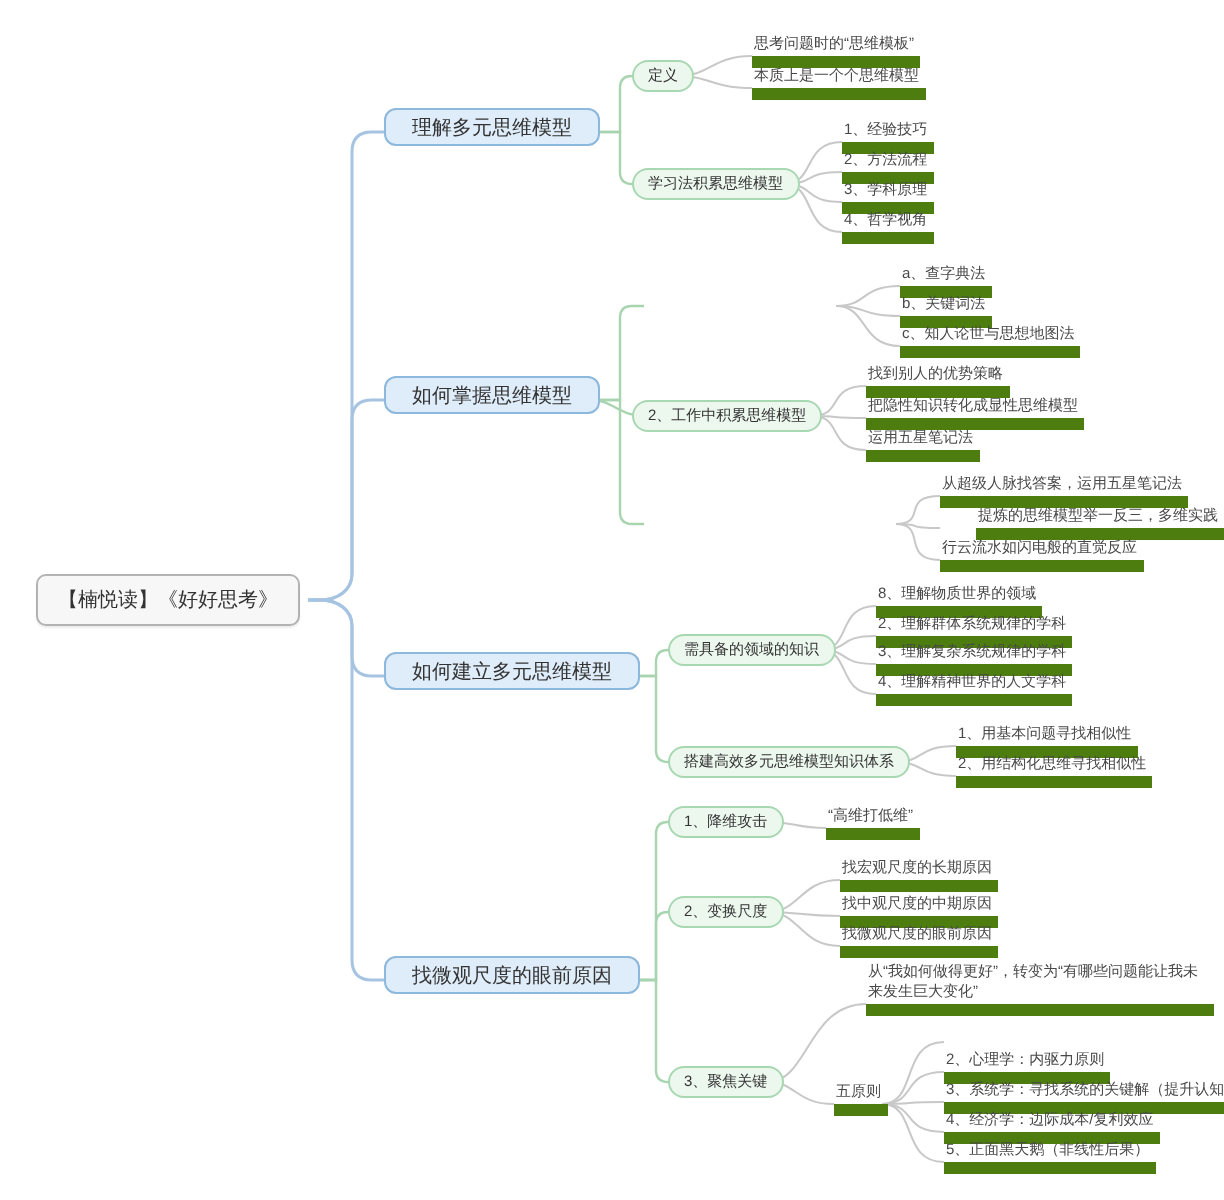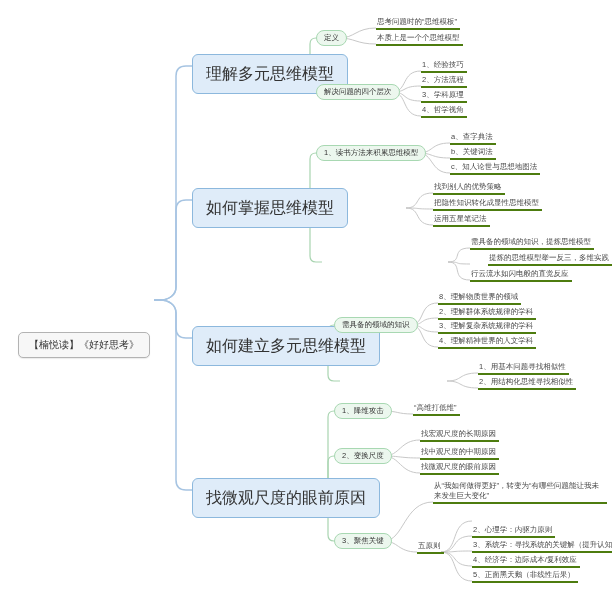--- a/index.html
+++ b/index.html
@@ -6,35 +6,34 @@
   #canvas{
     position:relative;width:612px;height:600px;background:#ffffff;
     overflow:hidden;font-family:"Liberation Sans","DejaVu Sans",sans-serif;
   }
   #wires{position:absolute;left:0;top:0;width:612px;height:600px;}
   .rootnode{
     position:absolute;height:26px;display:flex;align-items:center;justify-content:center;
     background:#f7f7f7;border:1px solid #b3b3b3;border-radius:5px;
     padding:0 10px;font-size:10px;color:#333;white-space:nowrap;box-sizing:border-box;
     box-shadow:0 1px 1px rgba(0,0,0,0.08);
-    margin-top:45px;
   }
   .branch{
-    position:absolute;height:40px;display:flex;align-items:center;justify-content:center;
+    position:absolute;height:19px;display:flex;align-items:center;justify-content:center;
     background:#dfecf9;border:1px solid #8cb8dd;border-radius:6px;
-    padding:0 13px;font-size:16px;color:#333;white-space:nowrap;box-sizing:border-box;
+    padding:0 13px;font-size:10px;color:#333;white-space:nowrap;box-sizing:border-box;
   }
   .sub{
     position:absolute;height:16px;display:flex;align-items:center;justify-content:center;
     background:#ecf7ee;border:1px solid #a8d8b2;border-radius:8px;
     padding:0 7px;font-size:7.5px;color:#333;white-space:nowrap;box-sizing:border-box;
   }
   .leaf{
     position:absolute;font-size:7.5px;line-height:10px;color:#484848;
-    border-bottom:2px solid #4d7c0f;padding:0 3px 1px 1px;white-space:nowrap;
+    border-bottom:6px solid #4d7c0f;padding:0 3px 1px 1px;white-space:nowrap;
   }
   .leaf.wrap{white-space:normal;width:170px;}
 </style>
 </head>
 <body>
 
 <div id="canvas">
 
   <svg id="wires" viewBox="0 0 612 600">
 
@@ -95,44 +94,45 @@
   </svg>
 
   <div class="rootnode" style="left:18px;top:287px">【楠悦读】《好好思考》</div>
 
   <div class="branch" style="left:192px;top:54px">理解多元思维模型</div>
   <div class="branch" style="left:192px;top:188px">如何掌握思维模型</div>
   <div class="branch" style="left:192px;top:326px">如何建立多元思维模型</div>
   <div class="branch" style="left:192px;top:478px">找微观尺度的眼前原因</div>
 
   <div class="sub" style="left:316px;top:30px">定义</div>
-  <div class="sub" style="left:316px;top:84px">解决问题的四个层次</div>
-  <div class="sub" style="left:316px;top:145px">1、读书方法来积累思维模型</div>
+  <div class="sub" style="left:316px;top:84px">学习法积累思维模型</div>
+  <div class="sub" style="left:316px;top:200px">2、工作中积累思维模型</div>
   <div class="sub" style="left:334px;top:317px">需具备的领域的知识</div>
+  <div class="sub" style="left:334px;top:373px">搭建高效多元思维模型知识体系</div>
   <div class="sub" style="left:334px;top:403px">1、降维攻击</div>
   <div class="sub" style="left:334px;top:448px">2、变换尺度</div>
   <div class="sub" style="left:334px;top:533px">3、聚焦关键</div>
 
   <div class="leaf" style="left:376px;top:17px">思考问题时的“思维模板”</div>
   <div class="leaf" style="left:376px;top:33px">本质上是一个个思维模型</div>
 
   <div class="leaf" style="left:421px;top:60px">1、经验技巧</div>
   <div class="leaf" style="left:421px;top:75px">2、方法流程</div>
   <div class="leaf" style="left:421px;top:90px">3、学科原理</div>
   <div class="leaf" style="left:421px;top:105px">4、哲学视角</div>
 
   <div class="leaf" style="left:450px;top:132px">a、查字典法</div>
   <div class="leaf" style="left:450px;top:147px">b、关键词法</div>
   <div class="leaf" style="left:450px;top:162px">c、知人论世与思想地图法</div>
 
   <div class="leaf" style="left:433px;top:182px">找到别人的优势策略</div>
   <div class="leaf" style="left:433px;top:198px">把隐性知识转化成显性思维模型</div>
   <div class="leaf" style="left:433px;top:214px">运用五星笔记法</div>
 
-  <div class="leaf" style="left:470px;top:237px">需具备的领域的知识，提炼思维模型</div>
+  <div class="leaf" style="left:470px;top:237px">从超级人脉找答案，运用五星笔记法</div>
   <div class="leaf" style="left:488px;top:253px">提炼的思维模型举一反三，多维实践</div>
   <div class="leaf" style="left:470px;top:269px">行云流水如闪电般的直觉反应</div>
 
   <div class="leaf" style="left:438px;top:292px">8、理解物质世界的领域</div>
   <div class="leaf" style="left:438px;top:307px">2、理解群体系统规律的学科</div>
   <div class="leaf" style="left:438px;top:321px">3、理解复杂系统规律的学科</div>
   <div class="leaf" style="left:438px;top:336px">4、理解精神世界的人文学科</div>
 
   <div class="leaf" style="left:478px;top:362px">1、用基本问题寻找相似性</div>
   <div class="leaf" style="left:478px;top:377px">2、用结构化思维寻找相似性</div>

